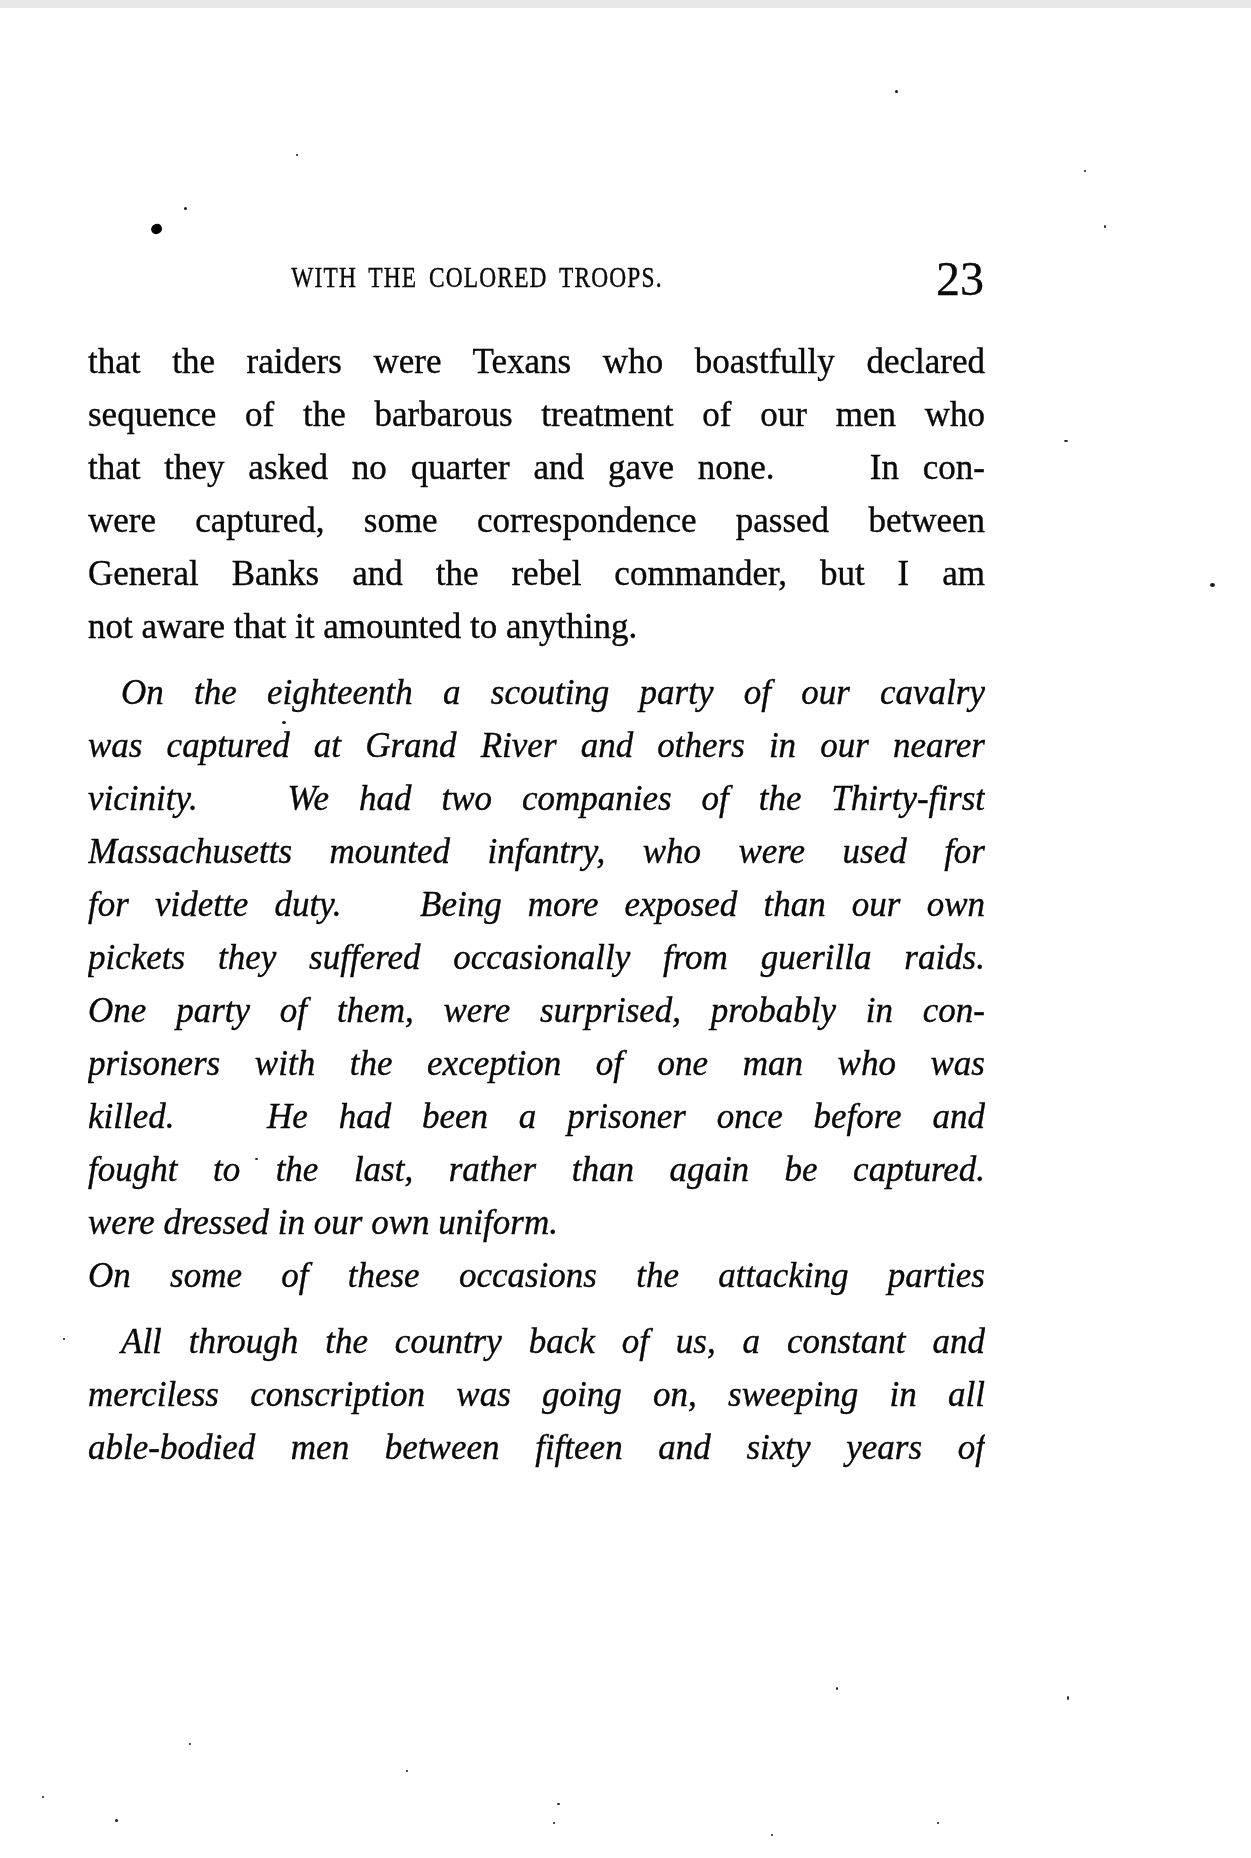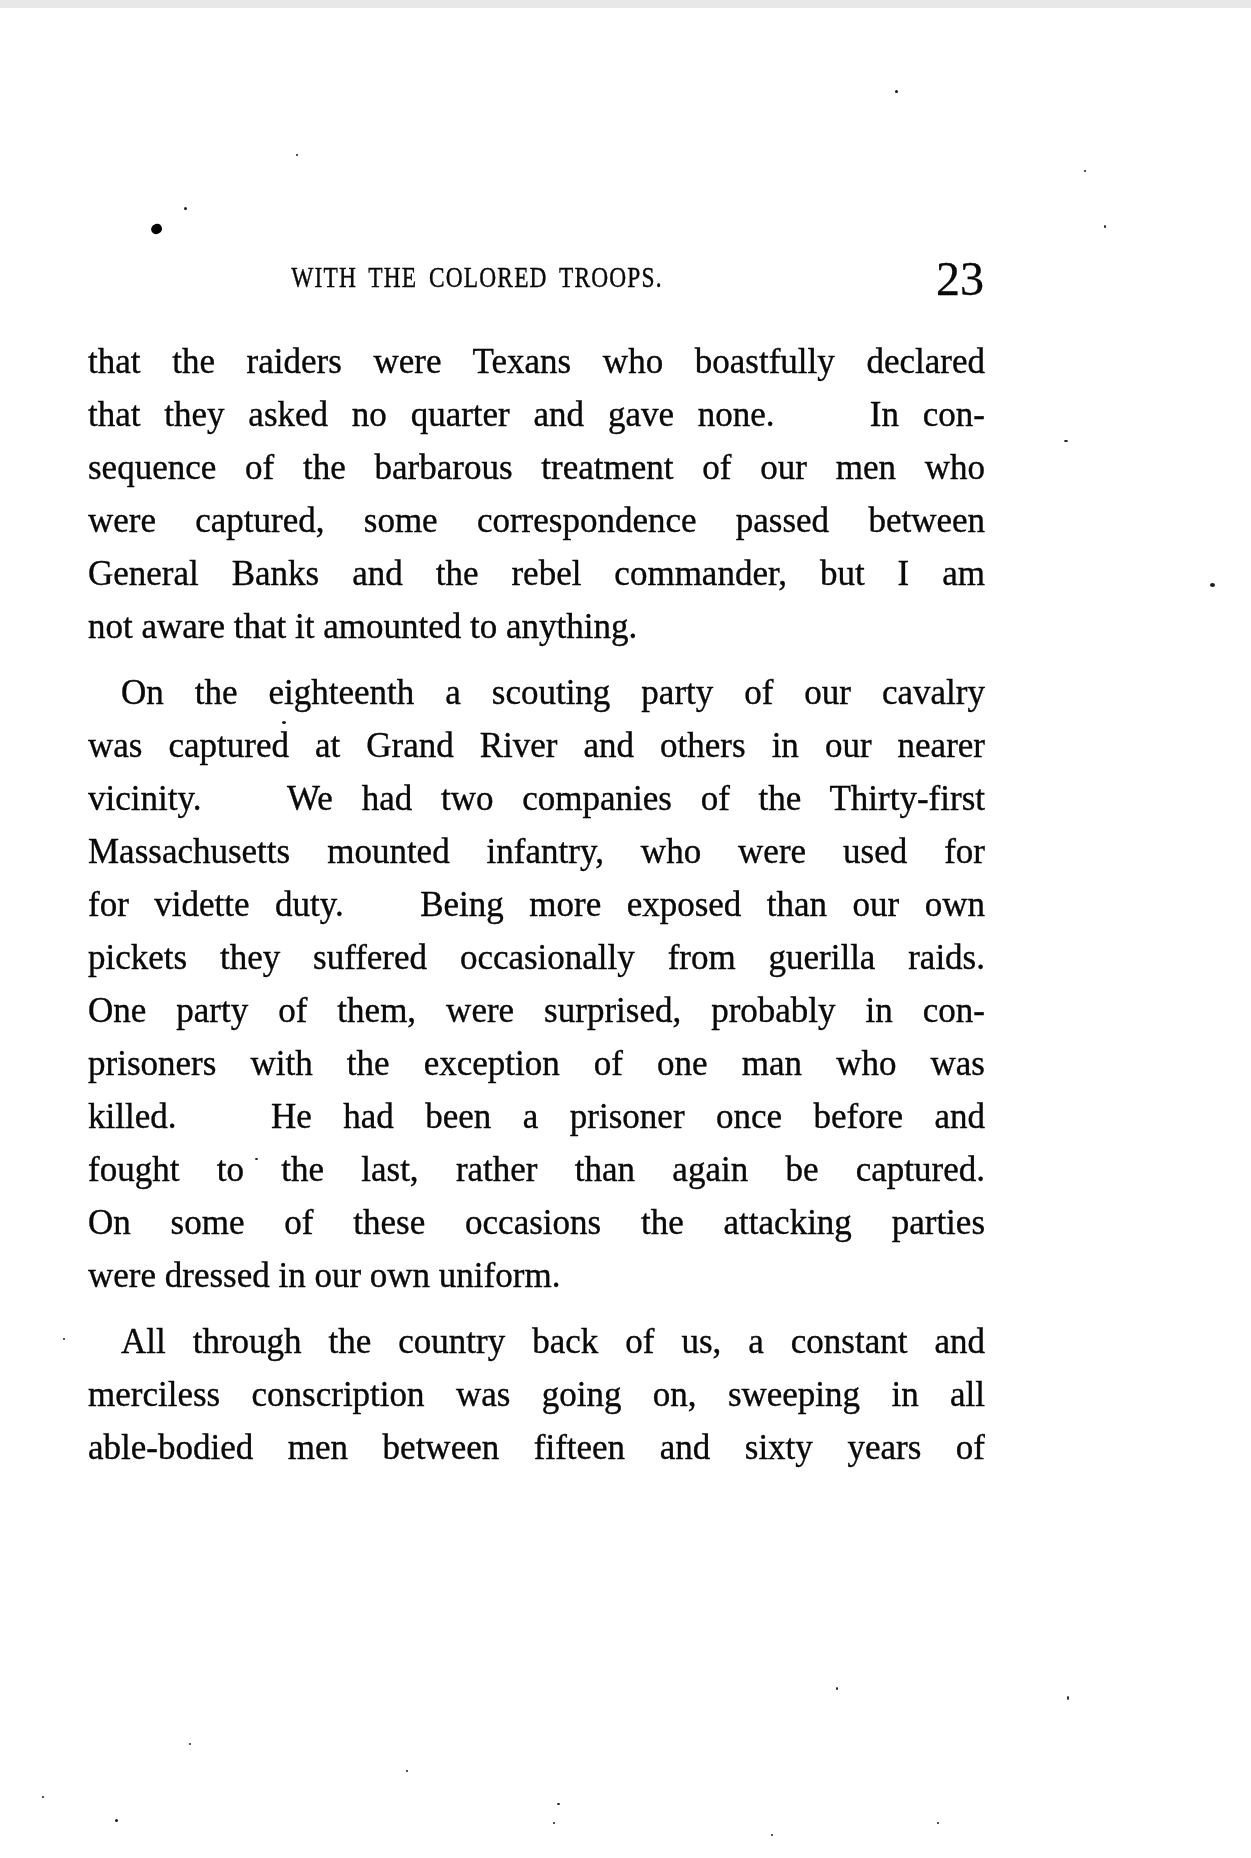--- a/index.html
+++ b/index.html
@@ -41,21 +41,21 @@
   }
   
   .bodytext {
     position: absolute;
     left: 88px;
     top: 327px;
     width: 897px;
     font-size: 35px;
     -webkit-text-stroke: 0.35px #000;
   }
-  .para + .para { margin-top: 13px; }
+  .para + .para { margin-top: 13px; font-style: italic; }
   .line {
     height: 53px;
     line-height: 53px;
     white-space: pre-wrap;
     overflow: hidden;
     text-align: justify;
     text-align-last: justify;
     -moz-text-align-last: justify;
     text-justify: inter-word;
   }
@@ -82,39 +82,39 @@
 
 <div class="page" style="background: rgb(255, 255, 255); color: rgb(10, 10, 10);">
 
   <div class="rh-title">WITH THE COLORED TROOPS.</div>
 
   <div class="rh-num">23</div>
 
   <div class="bodytext" id="bodytext">
       <div class="para">
         <div class="line">that the raiders were Texans who boastfully declared</div>
+        <div class="line">sequence of the barbarous treatment of our men who</div>
         <div class="line">that they asked no quarter and gave none.    In con-</div>
-        <div class="line">sequence of the barbarous treatment of our men who</div>
         <div class="line">were captured, some correspondence passed between</div>
         <div class="line">General Banks and the rebel commander, but I am</div>
         <div class="line last">not aware that it amounted to anything.</div>
       </div>
       <div class="para">
         <div class="line indent">On the eighteenth a scouting party of our cavalry</div>
         <div class="line">was captured at Grand River and others in our nearer</div>
         <div class="line">vicinity.   We had two companies of the Thirty-first</div>
         <div class="line">Massachusetts mounted infantry, who were used for</div>
         <div class="line">for vidette duty.   Being more exposed than our own</div>
         <div class="line">pickets they suffered occasionally from guerilla raids.</div>
         <div class="line">One party of them, were surprised, probably in con-</div>
         <div class="line">prisoners with the exception of one man who was</div>
         <div class="line">killed.   He had been a prisoner once before and</div>
         <div class="line">fought to the last, rather than again be captured.</div>
+        <div class="line last">were dressed in our own uniform.</div>
         <div class="line">On some of these occasions the attacking parties</div>
-        <div class="line last">were dressed in our own uniform.</div>
       </div>
       <div class="para">
         <div class="line indent">All through the country back of us, a constant and</div>
         <div class="line">merciless conscription was going on, sweeping in all</div>
         <div class="line">able-bodied men between fifteen and sixty years of</div>
       </div>
     </div>
 
   <div id="specks">
       <div class="speck" style="left: 184px; top: 199px; width: 3px; height: 3px;"></div>

